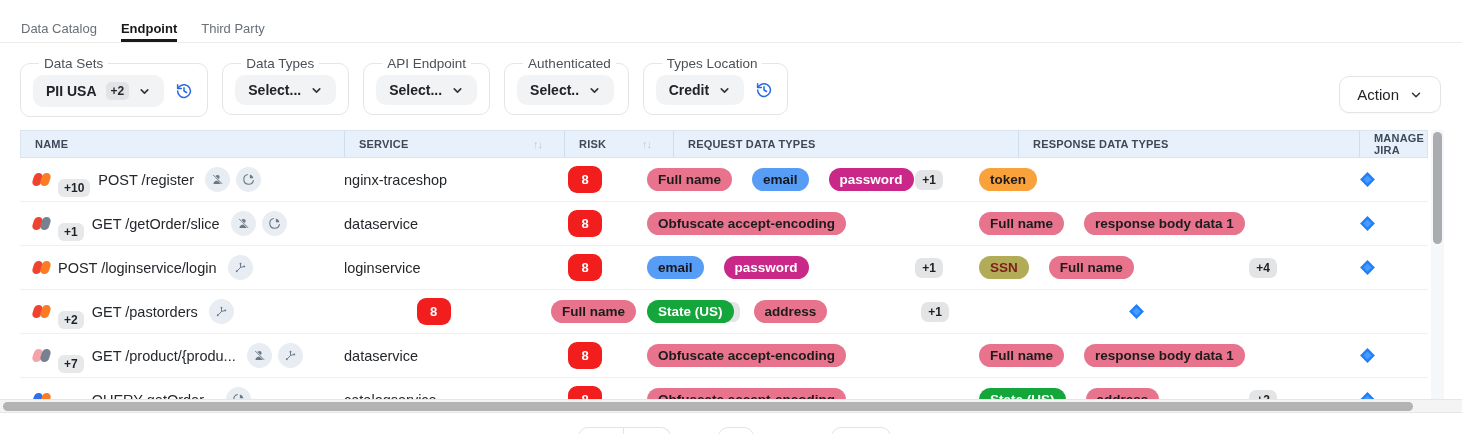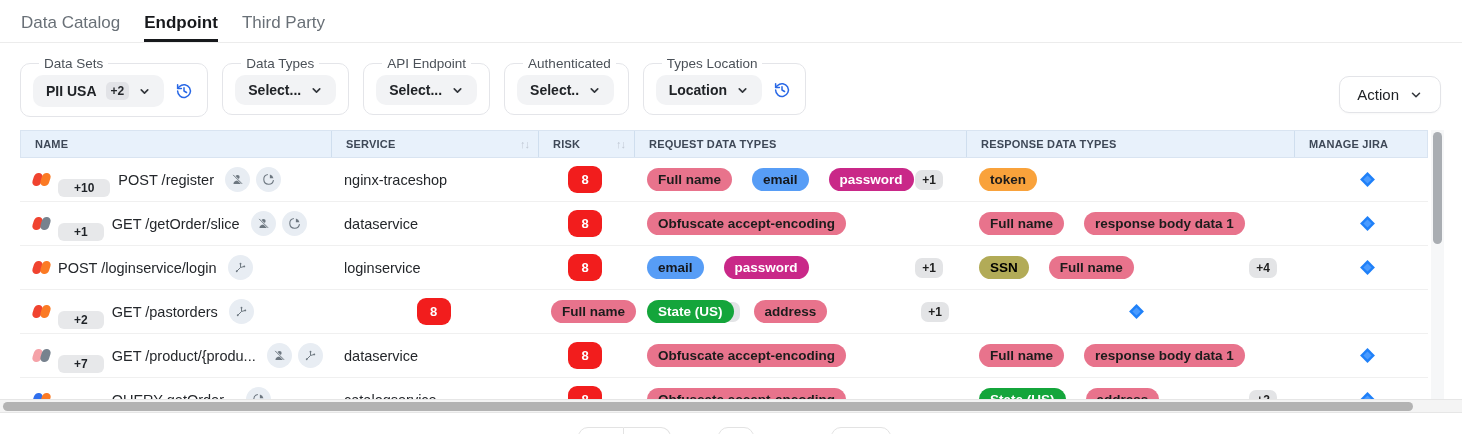--- a/index.html
+++ b/index.html
@@ -2,55 +2,55 @@
 <html><head>
 <meta charset="utf-8">
 <style>
   html,body{margin:0;padding:0;width:1462px;height:434px;background:#fff;overflow:hidden;
     font-family:"Liberation Sans",sans-serif;-webkit-font-smoothing:antialiased;}
   *{box-sizing:border-box;}
 
   
   .tabbar{position:absolute;top:0;left:0;right:0;height:43px;display:flex;gap:24px;
     padding:13px 0 0 21px;border-bottom:1px solid #ececec;}
-  .tab{font-size:17px;color:#697077;padding-bottom:8px;border-bottom:3px solid transparent;cursor:pointer;}
+  .tab{font-size:13px;color:#697077;padding-bottom:8px;border-bottom:3px solid transparent;cursor:pointer;margin-top:8px;}
   .tab.active{color:#17191c;font-weight:700;border-bottom-color:#17191c;}
 
   
   .filters{position:absolute;top:56px;left:20px;display:flex;gap:14px;align-items:flex-start;}
   fieldset{border:1px solid #e4e5e9;border-radius:10px;margin:0;padding:4px 12px 9px 12px;background:#fff;}
   legend{font-size:13.5px;color:#4b5158;padding:0 5px;margin-left:6px;}
   .select{display:inline-flex;align-items:center;gap:9px;background:#f2f3f5;border-radius:10px;
     padding:7px 13px;font-weight:700;font-size:14px;color:#202327;cursor:pointer;}
   .mini-badge{background:#e2e3e7;border-radius:5px;padding:2px 5px;font-size:12px;font-weight:700;color:#25282c;}
   .chev svg{display:block;}
   .history-btn{margin-left:11px;margin-right:2px;cursor:pointer;display:inline-flex;align-items:center;vertical-align:middle;}
   .select-wrap{display:flex;align-items:center;}
 
   .action-btn{position:absolute;top:76px;right:21px;display:flex;align-items:center;gap:10px;
     background:#fff;border:1px solid #e3e4e8;border-radius:10px;padding:9px 17px;font-size:15px;
     color:#202327;cursor:pointer;box-shadow:0 1px 2px rgba(0,0,0,.03);}
 
   
   .thead{position:absolute;top:130px;left:20px;width:1408px;height:28px;background:#e8f1fb;
-    border:1px solid #d9e4f1;display:grid;grid-template-columns:310px 207px 96px 332px 328px 1fr;}
+    border:1px solid #d9e4f1;display:grid;grid-template-columns:310px 207px 96px 332px 328px 1fr;gap:13px;}
   .th{display:flex;align-items:center;height:100%;padding-left:14px;font-size:11px;font-weight:700;
     color:#3e4857;letter-spacing:.2px;border-left:1px solid #cfdeee;}
   .th:first-child{border-left:none;}
   .sort{margin-left:auto;margin-right:9px;color:#c0c8d4;font-size:11px;letter-spacing:-1px;cursor:pointer;font-weight:400;}
 
   .tbody{position:absolute;top:158px;left:20px;width:1408px;height:241px;overflow:hidden;}
   .row{display:grid;grid-template-columns:310px 207px 96px 332px 328px 1fr;height:44px;
     align-items:center;border-bottom:1px solid #f0f0f0;background:#fff;}
   .cell{display:flex;align-items:center;height:100%;padding-left:14px;}
   .name-cell{gap:8px;padding-left:13px;}
   .marks{display:flex;align-items:center;}
   .mark{width:9px;height:13px;border-radius:5px 6px 5px 6px;transform:skewX(-14deg) rotate(4deg);display:inline-block;}
   .mark+.mark{margin-left:-1px;}
-  .count-badge{background:#e7e8ea;border-radius:6px;padding:2px 16px;font-size:12px;font-weight:700;color:#1f2328;cursor:pointer;margin-top:16px;}
+  .count-badge{background:#e7e8ea;border-radius:6px;padding:2px 6px;font-size:12px;font-weight:700;color:#1f2328;cursor:pointer;margin-top:16px;}
   .ep-name{font-size:14.5px;color:#24272b;cursor:pointer;white-space:nowrap;}
   .flags{display:flex;gap:6px;margin-left:3px;}
   .flag-circle{width:25px;height:25px;border-radius:50%;background:#e8edf3;display:inline-flex;
     align-items:center;justify-content:center;}
   .service{font-size:14.5px;color:#24272b;}
   .risk-cell{justify-content:center;padding-left:0;}
   .risk-badge{min-width:34px;height:27px;border-radius:9px;display:inline-flex;align-items:center;
     justify-content:center;color:#fff;font-weight:700;font-size:13px;}
   .chips{display:flex;gap:20px;align-items:center;}
   .chip{border-radius:12px;padding:4px 11px;font-size:13.5px;font-weight:600;white-space:nowrap;}
@@ -140,21 +140,21 @@
             <polyline points="6 9 12 15 18 9"></polyline>
           </svg>
       </span>
     </span>
   </fieldset>
 
   <fieldset>
     <legend>Types Location</legend>
     <div class="select-wrap">
       <span class="select">
-        <span>Location</span>
+        <span>Credit</span>
         <span class="chev">
           <svg width="13" height="13" viewBox="0 0 24 24" fill="none" stroke="#33373c" stroke-width="3" stroke-linecap="round" stroke-linejoin="round">
               <polyline points="6 9 12 15 18 9"></polyline>
             </svg>
         </span>
       </span>
       <span class="history-btn">
         <svg width="18" height="18" viewBox="0 0 24 24" fill="none" stroke="#2968e6" stroke-width="2" stroke-linecap="round" stroke-linejoin="round">
             <path d="M3.5 12a8.5 8.5 0 1 0 2.6-6.1L3.5 8.3"></path>
             <path d="M3.5 3.5v5h5"></path>
@@ -336,21 +336,21 @@
     </div>
     <div class="cell chips-cell req">
       <span class="chips">
           <span class="chip" style="background: rgb(87, 157, 246); color: rgb(21, 24, 29);">email</span>
           <span class="chip" style="background: rgb(201, 40, 136); color: rgb(255, 255, 255);">password</span>
         </span>
       <span class="more-badge">+1</span>
     </div>
     <div class="cell chips-cell res">
       <span class="chips">
-          <span class="chip" style="background: rgb(178, 171, 87); color: #000000;">SSN</span>
+          <span class="chip" style="background: rgb(178, 171, 87); color: #7f1d1d;">SSN</span>
           <span class="chip" style="background: rgb(232, 115, 140); color: rgb(28, 28, 28);">Full name</span>
         </span>
       <span class="more-badge">+4</span>
     </div>
     <div class="cell jira-cell">
       <span class="jira-btn">
         <svg width="17" height="17" viewBox="0 0 24 24">
             <path fill="#1f80f8" d="M12 1.5L22.5 12 12 22.5 1.5 12z"></path>
             <path fill="#4a9bff" d="M12 6.2L17.8 12 12 17.8 6.2 12z"></path>
           </svg>

